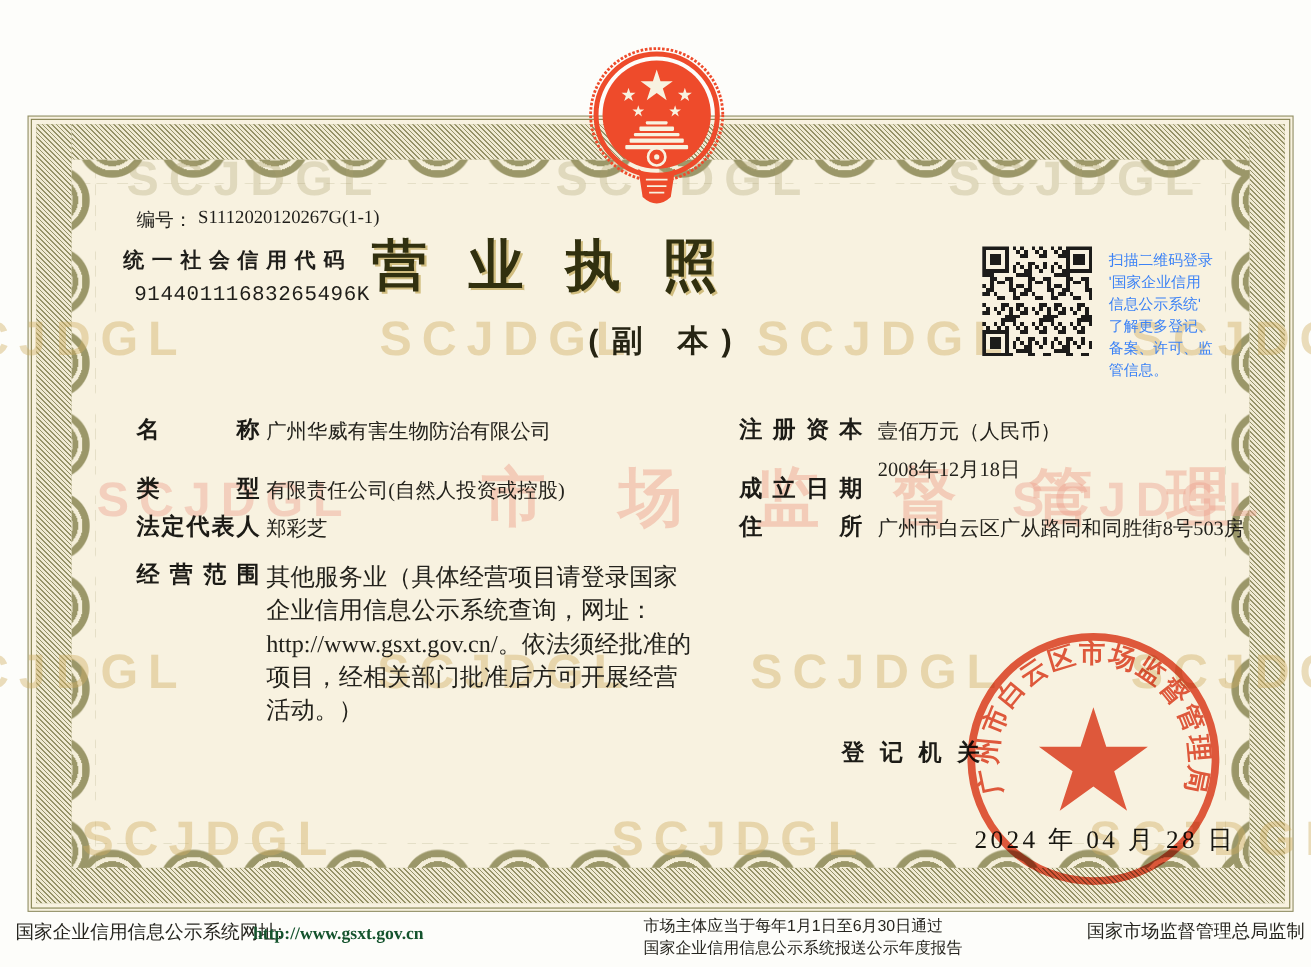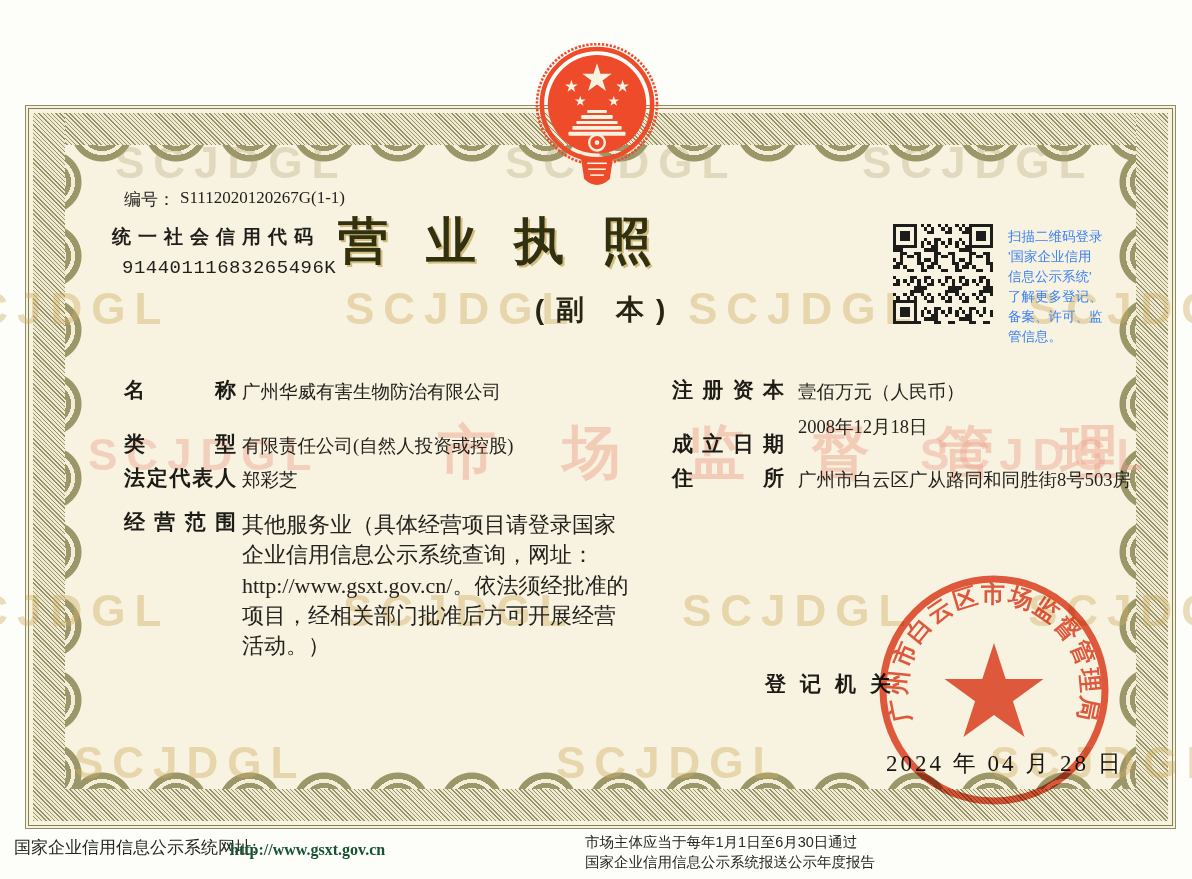--- a/index.html
+++ b/index.html
@@ -519,14 +519,15 @@
       </defs>
     <text font-size="24" font-weight="bold" fill="#e24b2e" letter-spacing="2" font-family="Liberation Serif, serif">
       <textPath href="#sealArc" startOffset="50%" text-anchor="middle">广州市白云区市场监督管理局</textPath>
     </text>
   </svg>
 
   <span class="abs f-left-label">国家企业信用信息公示系统网址:</span>
   <span class="abs f-left-url">http://www.gsxt.gov.cn</span>
   <div class="abs f-mid">市场主体应当于每年1月1日至6月30日通过
 国家企业信用信息公示系统报送公示年度报告</div>
+  <span class="abs f-right">国家市场监督管理总局监制</span>
 
 </div>
 
 </body></html>

